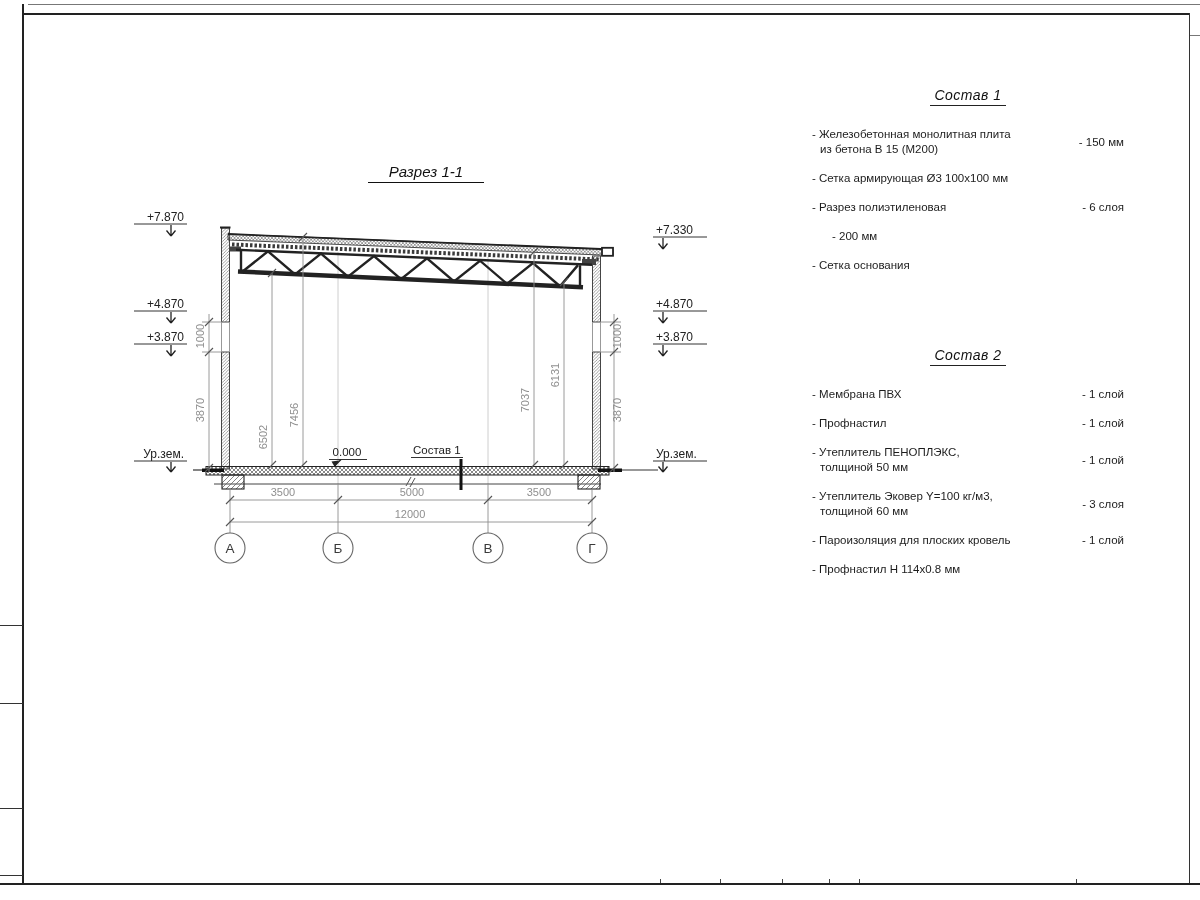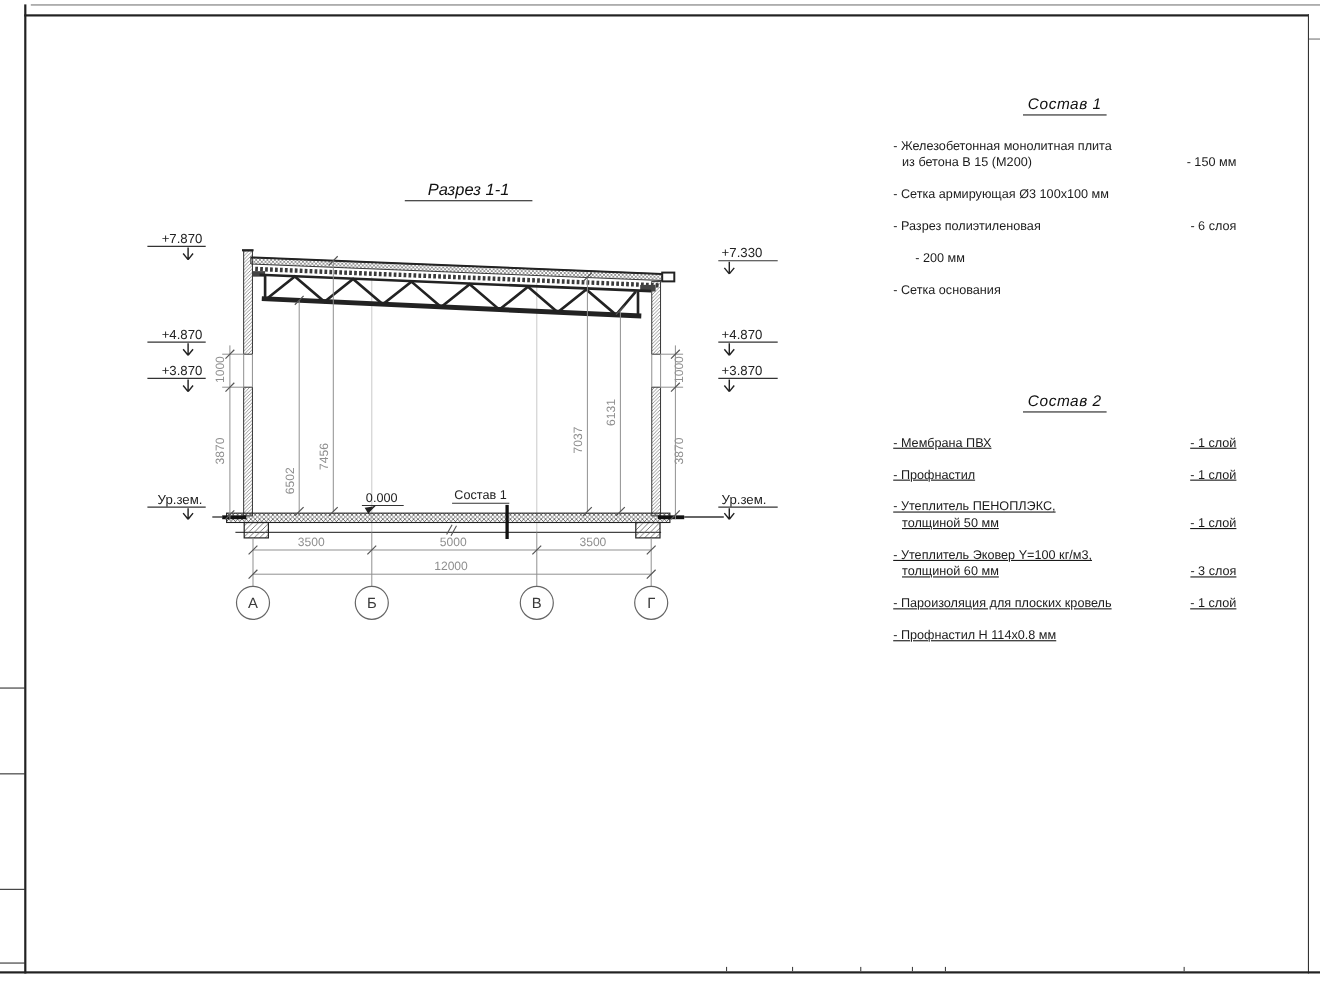--- a/index.html
+++ b/index.html
@@ -9,21 +9,21 @@
   }
   .hline,.vline{position:absolute;background:#222;}
   .lightline{position:absolute;background:#777;}
   
   .spec{position:absolute;left:812px;width:312px;}
   .spec-title{text-align:center;margin-bottom:21px;}
   .spec-title span{
     display:inline-block;font-style:italic;font-size:14px;color:#111;
     border-bottom:1px solid #222;padding:0 4px 2px 4px;letter-spacing:.5px;
   }
-  .spec-row{display:flex;align-items:flex-end;margin-bottom:14px;}
+  .spec-row{display:flex;align-items:center;margin-bottom:14px;}
   .spec-name{
     width:246px;font-size:11.5px;line-height:15px;color:#1c1c1c;
     white-space:pre-line;padding-left:8px;text-indent:-8px;
   }
   .spec-val{flex:1;font-size:11.5px;line-height:15px;color:#1c1c1c;white-space:nowrap;margin-left:20px;}
   
   svg text{font-family:"Liberation Sans", sans-serif;}
   .t-title{font-size:15px;font-style:italic;fill:#111;}
   .t-level{font-size:12px;fill:#222;}
   .t-dim{font-size:11px;fill:#8f8f8f;}
@@ -240,21 +240,21 @@
     </div>
     <div class="spec-row">
       <div class="spec-val">- 200 мм</div>
     </div>
     <div class="spec-row">
       <div class="spec-name">- Сетка основания</div>
       <div class="spec-val"></div>
     </div>
   </div>
 
-  <div class="spec" style="top:356px;text-decoration:underline;">
+  <div class="spec" style="top:346px;">
     <div class="spec-title"><span>Состав 2</span></div>
     <div class="spec-row">
       <div class="spec-name">- Мембрана ПВХ</div>
       <div class="spec-val">- 1 слой</div>
     </div>
     <div class="spec-row">
       <div class="spec-name">- Профнастил</div>
       <div class="spec-val">- 1 слой</div>
     </div>
     <div class="spec-row">

